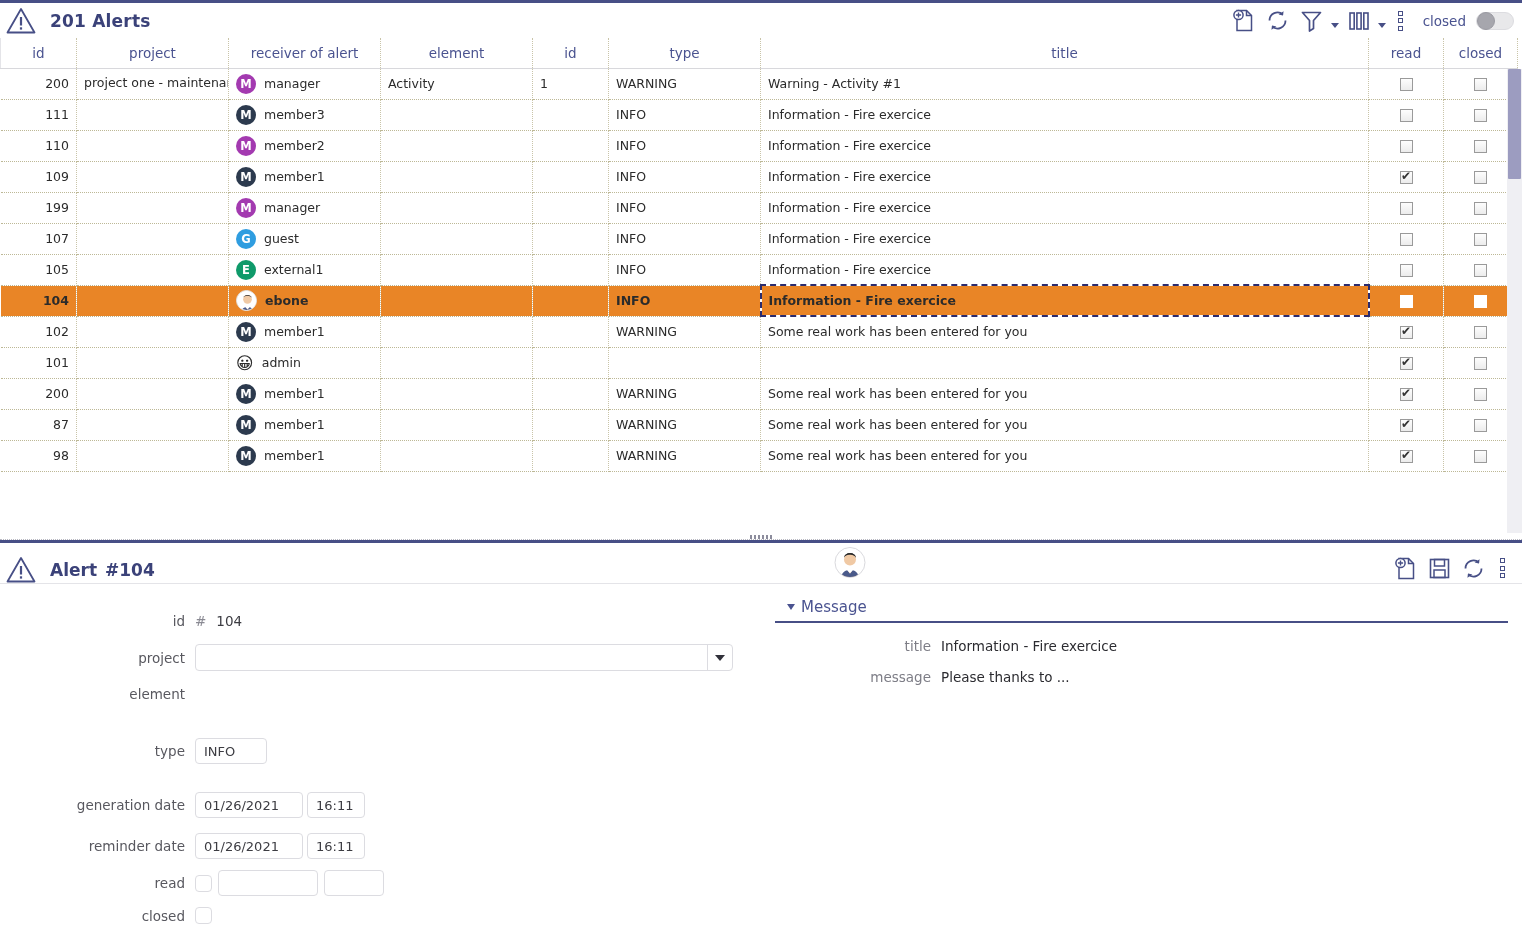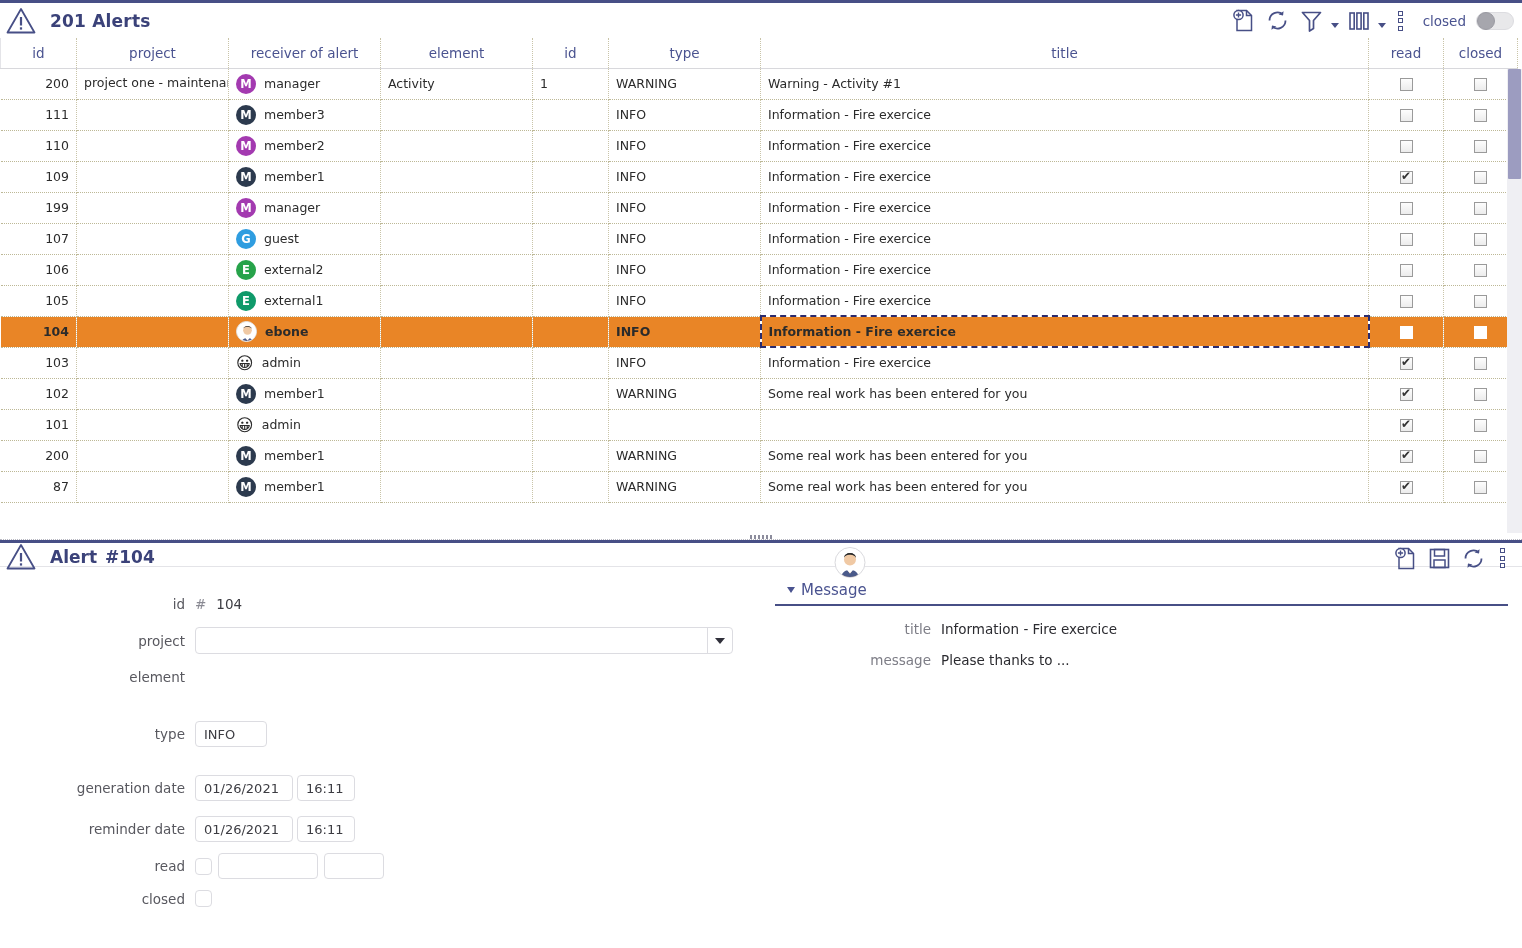--- a/index.html
+++ b/index.html
@@ -148,24 +148,24 @@
     bottom: 0px; width: 22px; height: 4px;
     background: repeating-linear-gradient(90deg,#8c8c9c 0 2px,#fff 2px 4px);
   }
 
   
   .detail-panel {
     position: absolute; left: 0; top: 540px; width: 1522px; height: 408px;
     background: #fff;
   }
   .detail-bar {
-    position: relative; height: 27px;
+    position: relative; height: 44px;
     border-top: 3px solid #474f86;
     border-bottom: 1px solid #e4e4e8;
-    display: flex; align-items: flex-start; padding: 0 8px 0 6px;
+    display: flex; align-items: flex-end; padding: 0 8px 0 6px;
   }
   .detail-left { display: flex; align-items: center; gap: 14px; }
   .detail-title { font-size: 17px; font-weight: bold; color: #3b4279; }
   .detail-title .hash { margin-left: 8px; }
   .center-av {
     position: absolute; left: 850px; top: 4px; transform: translateX(-50%);
     width: 31px; height: 31px; border-radius: 50%;
     background: #fff; border: 1px solid #d9d9dd; overflow: hidden;
   }
   .detail-right { margin-left: auto; display: flex; align-items: center; }
@@ -189,21 +189,21 @@
     font-size: 13.5px; color: #58585f;
   }
   .fvalue { font-size: 13.5px; color: #3c3c42; display: flex; align-items: center; gap: 10px;}
   .hashmark { color: #8a8a93; }
   .inp {
     height: 26px; border: 1px solid #dcdce1; border-radius: 4px;
     background: #fff; font-size: 13px; color: #3c3c42;
     display: flex; align-items: center; padding: 0 8px;
   }
   .inp-type { width: 72px; }
-  .inp-date { width: 98px; text-align: right; }
+  .inp-date { width: 108px; text-align: right; }
   .inp-time { width: 58px; }
   .inp-blank-a { width: 100px; }
   .inp-blank-b { width: 60px; }
   .combo {
     width: 538px; height: 27px; border: 1px solid #dcdce1; border-radius: 4px;
     display: flex; align-items: center; justify-content: flex-end;
     background: #fff;
   }
   .combo .sep { width: 1px; height: 25px; background: #dcdce1; }
   .combo .arrow { width: 24px; display: flex; align-items: center; justify-content: center; }
@@ -396,36 +396,20 @@
                 </span>
               </td>
               <td></td>
               <td class="c-eid" style="text-align:left"></td>
               <td>INFO</td>
               <td class="c-title">Information - Fire exercice</td>
               <td class="c-chk"><span class="cbx"></span></td>
               <td class="c-chk"><span class="cbx"></span></td>
             </tr>
             <tr class="">
-              <td class="c-id">106</td>
-              <td class="c-proj"></td>
-              <td>
-                <span class="recv">
-                  <span class="av" style="background:#27a34a">E</span>
-                  <span>external2</span>
-                </span>
-              </td>
-              <td></td>
-              <td class="c-eid" style="text-align:left"></td>
-              <td>INFO</td>
-              <td class="c-title">Information - Fire exercice</td>
-              <td class="c-chk"><span class="cbx"></span></td>
-              <td class="c-chk"><span class="cbx"></span></td>
-            </tr>
-            <tr class="">
               <td class="c-id">105</td>
               <td class="c-proj"></td>
               <td>
                 <span class="recv">
                   <span class="av" style="background:#0f9a6a">E</span>
                   <span>external1</span>
                 </span>
               </td>
               <td></td>
               <td class="c-eid" style="text-align:left"></td>
@@ -451,36 +435,20 @@
                 </span>
               </td>
               <td></td>
               <td class="c-eid" style="text-align:left"></td>
               <td>INFO</td>
               <td class="c-title">Information - Fire exercice</td>
               <td class="c-chk"><span class="cbx white"></span></td>
               <td class="c-chk"><span class="cbx white"></span></td>
             </tr>
             <tr class="">
-              <td class="c-id">103</td>
-              <td class="c-proj"></td>
-              <td>
-                <span class="recv">
-                  <span class="emoji">😀</span>
-                  <span>admin</span>
-                </span>
-              </td>
-              <td></td>
-              <td class="c-eid" style="text-align:left"></td>
-              <td>INFO</td>
-              <td class="c-title">Information - Fire exercice</td>
-              <td class="c-chk"><span class="cbx on"></span></td>
-              <td class="c-chk"><span class="cbx"></span></td>
-            </tr>
-            <tr class="">
               <td class="c-id">102</td>
               <td class="c-proj"></td>
               <td>
                 <span class="recv">
                   <span class="av" style="background:#2c3a4e">M</span>
                   <span>member1</span>
                 </span>
               </td>
               <td></td>
               <td class="c-eid" style="text-align:left"></td>
@@ -516,20 +484,36 @@
               </td>
               <td></td>
               <td class="c-eid" style="text-align:left"></td>
               <td>WARNING</td>
               <td class="c-title">Some real work has been entered for you</td>
               <td class="c-chk"><span class="cbx on"></span></td>
               <td class="c-chk"><span class="cbx"></span></td>
             </tr>
             <tr class="">
               <td class="c-id">87</td>
+              <td class="c-proj"></td>
+              <td>
+                <span class="recv">
+                  <span class="av" style="background:#2c3a4e">M</span>
+                  <span>member1</span>
+                </span>
+              </td>
+              <td></td>
+              <td class="c-eid" style="text-align:left"></td>
+              <td>WARNING</td>
+              <td class="c-title">Some real work has been entered for you</td>
+              <td class="c-chk"><span class="cbx on"></span></td>
+              <td class="c-chk"><span class="cbx"></span></td>
+            </tr>
+            <tr class="">
+              <td class="c-id">98</td>
               <td class="c-proj"></td>
               <td>
                 <span class="recv">
                   <span class="av" style="background:#2c3a4e">M</span>
                   <span>member1</span>
                 </span>
               </td>
               <td></td>
               <td class="c-eid" style="text-align:left"></td>
               <td>WARNING</td>

